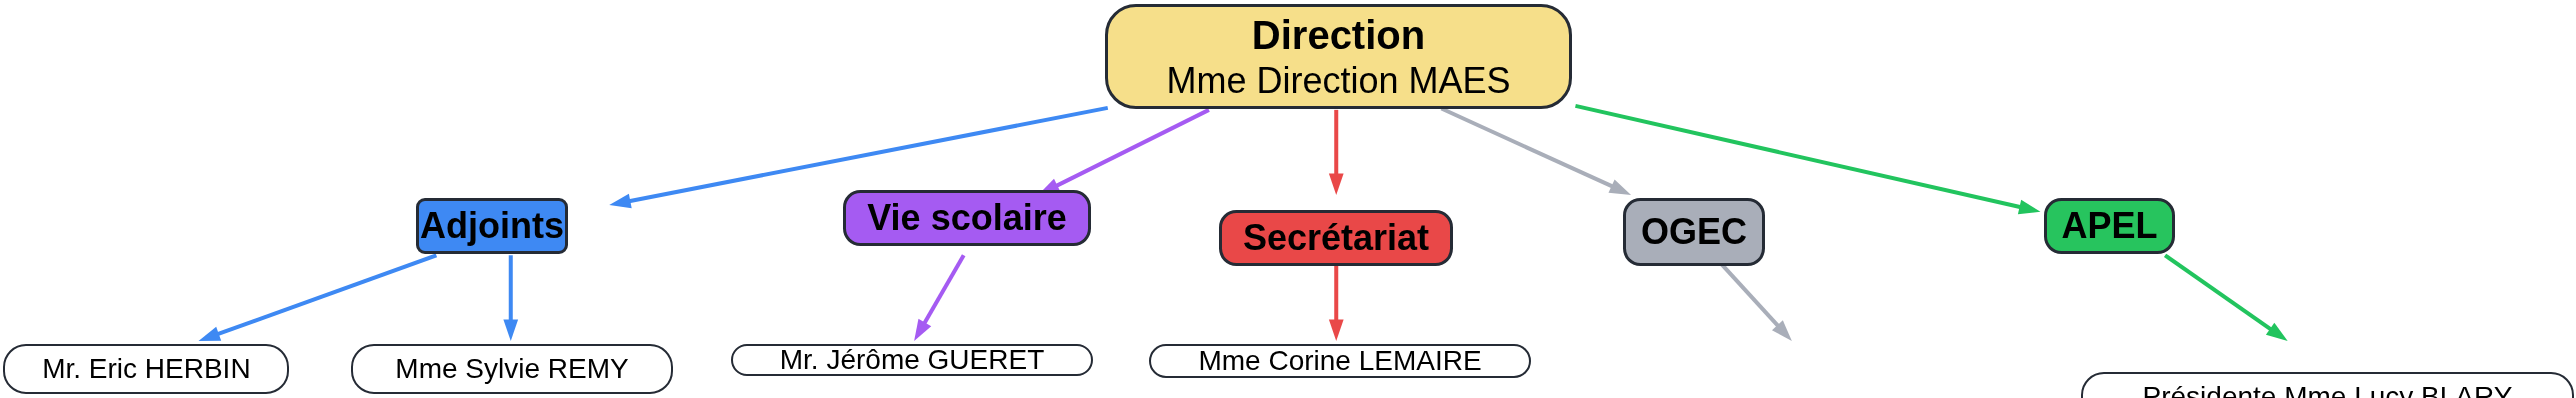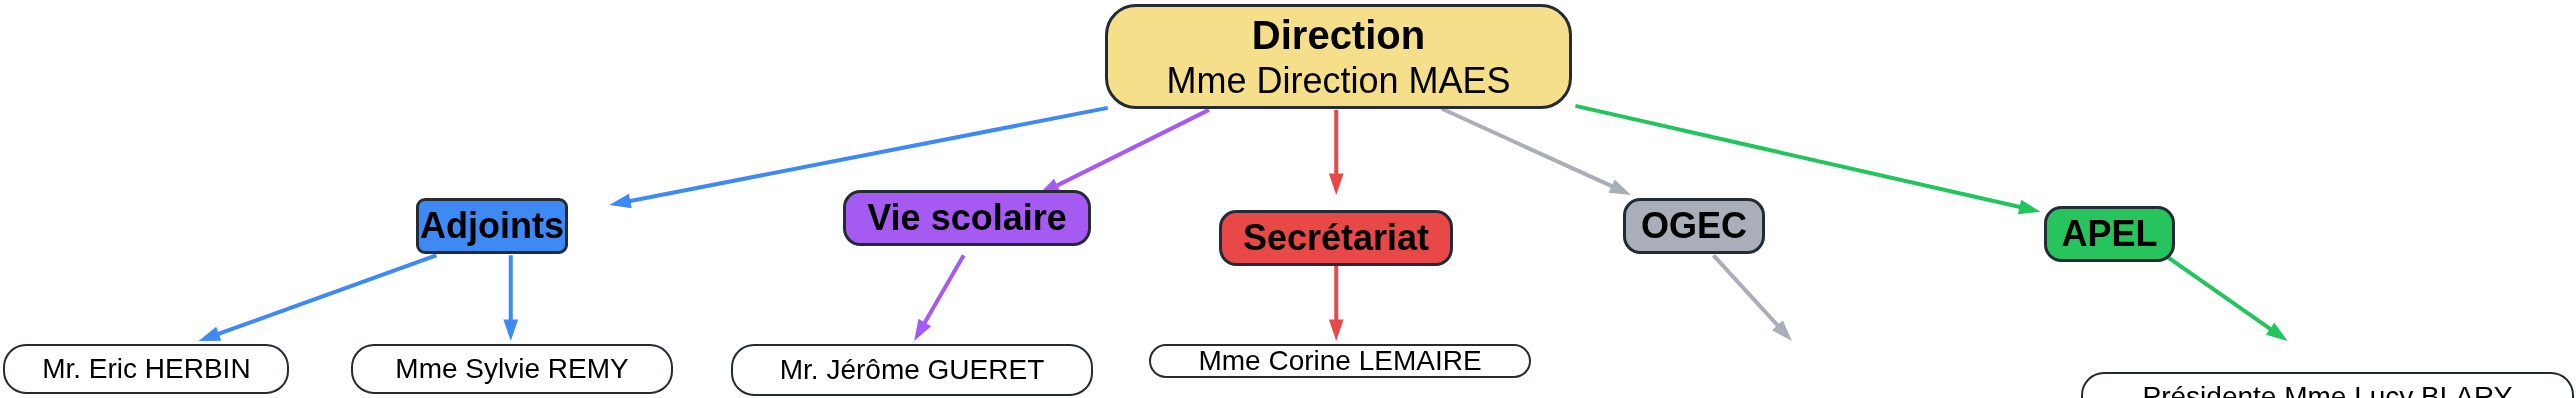--- a/index.html
+++ b/index.html
@@ -103,34 +103,34 @@
 
   <div class="node lvl2" style="left: 416px; top: 198px; width: 152px; height: 56px; background: rgb(62, 137, 243); border-color: rgb(37, 43, 53); color: rgb(0, 0, 0); border-radius: 9px;">
     <span>Adjoints</span>
   </div>
   <div class="node lvl2" style="left: 843px; top: 190px; width: 248px; height: 56px; background: rgb(165, 91, 242); border-color: rgb(37, 43, 53); color: rgb(0, 0, 0);">
     <span>Vie scolaire</span>
   </div>
   <div class="node lvl2" style="left: 1219px; top: 198px; width: 234px; height: 56px; background: rgb(233, 72, 72); border-color: rgb(37, 43, 53); color: rgb(0, 0, 0); margin-top: 12px;">
     <span>Secrétariat</span>
   </div>
-  <div class="node lvl2" style="left: 1623px; top: 198px; width: 142px; height: 56px; background: rgb(169, 174, 185); border-color: rgb(37, 43, 53); color: rgb(0, 0, 0);">
+  <div class="node lvl2" style="left: 1623px; top: 198px; width: 142px; height: 68px; background: rgb(169, 174, 185); border-color: rgb(37, 43, 53); color: rgb(0, 0, 0);">
     <span>OGEC</span>
   </div>
-  <div class="node lvl2" style="left: 2044px; top: 198px; width: 131px; height: 56px; background: rgb(39, 196, 94); border-color: rgb(37, 43, 53); color: rgb(0, 0, 0); margin-top: 8px;">
+  <div class="node lvl2" style="left: 2044px; top: 198px; width: 131px; height: 56px; background: rgb(39, 196, 94); border-color: rgb(37, 43, 53); color: rgb(0, 0, 0);">
     <span>APEL</span>
   </div>
 
   <div class="node lvl3" style="left: 3.4px; top: 344px; width: 286px; height: 50px; background: rgb(255, 255, 255); border-color: rgb(37, 43, 53); color: rgb(0, 0, 0);">
     <span>Mr. Eric HERBIN</span>
   </div>
   <div class="node lvl3" style="left: 351px; top: 344px; width: 322px; height: 50px; background: rgb(255, 255, 255); border-color: rgb(37, 43, 53); color: rgb(0, 0, 0);">
     <span>Mme Sylvie REMY</span>
   </div>
-  <div class="node lvl3" style="left: 731px; top: 344px; width: 362px; height: 52px; background: rgb(255, 255, 255); border-color: rgb(37, 43, 53); color: rgb(0, 0, 0);">
+  <div class="node lvl3" style="left: 731px; top: 344px; width: 362px; height: 32px; background: rgb(255, 255, 255); border-color: rgb(37, 43, 53); color: rgb(0, 0, 0);">
     <span>Mr. Jérôme GUERET</span>
   </div>
   <div class="node lvl3" style="left: 1149px; top: 344px; width: 382px; height: 34px; background: rgb(255, 255, 255); border-color: rgb(37, 43, 53); color: rgb(0, 0, 0);">
     <span>Mme Corine LEMAIRE</span>
   </div>
   <div class="node lvl3" style="left: 2081px; top: 344px; width: 493px; height: 50px; background: rgb(255, 255, 255); border-color: rgb(37, 43, 53); color: rgb(0, 0, 0); margin-top: 28px;">
     <span>Présidente Mme Lucy BLARY</span>
   </div>
 </div>
 

